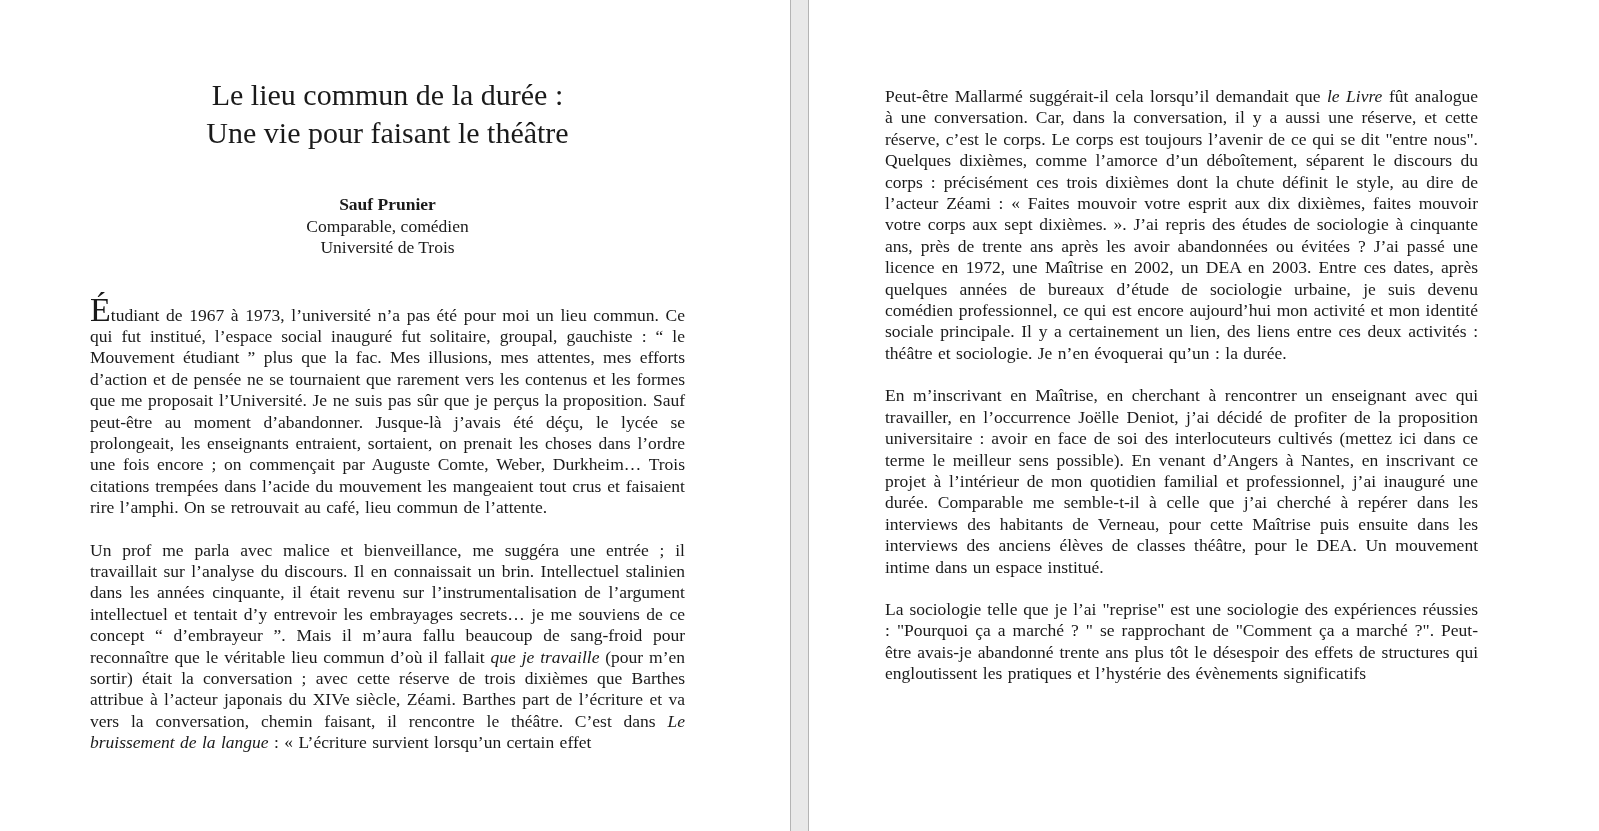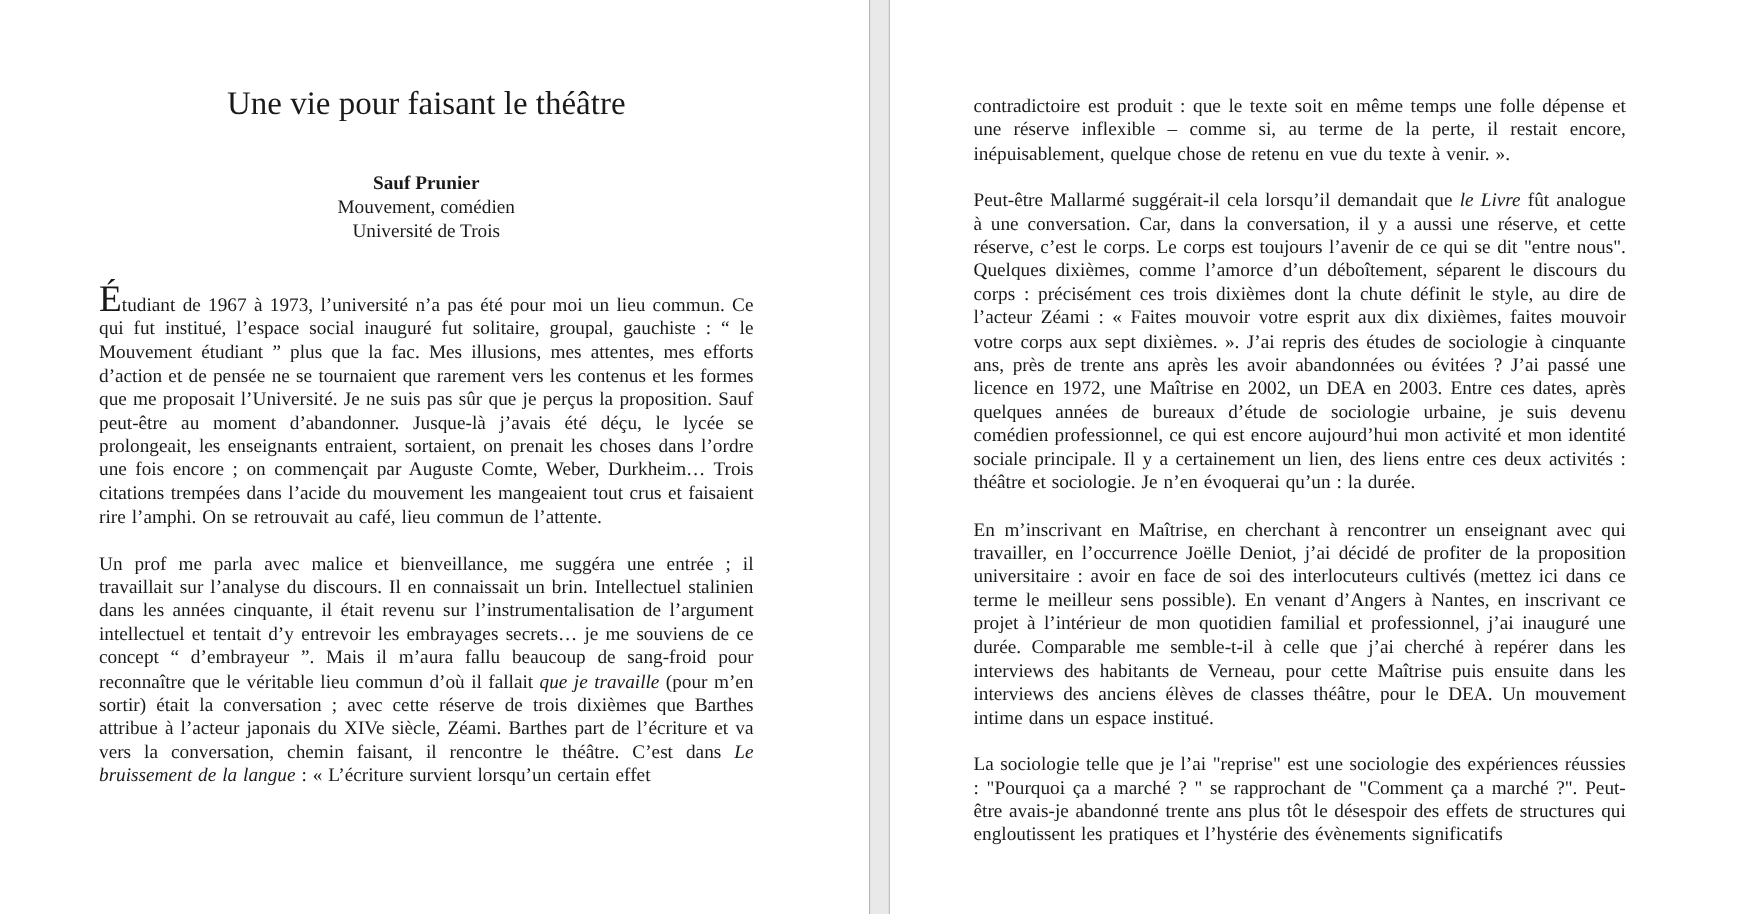--- a/index.html
+++ b/index.html
@@ -72,40 +72,40 @@
 </style>
 </head>
 <body>
 
 <div class="viewport">
   <div class="spread">
 
     <div class="page page-left">
       <div class="content">
         <div class="doc-title">
+          <div>Le lieu commun de la durée :</div>
           <div>Une vie pour faisant le théâtre</div>
         </div>
         <div class="author-block">
           <div class="author-name">Sauf Prunier</div>
-          <div>Mouvement, comédien</div>
+          <div>Comparable, comédien</div>
           <div>Université de Trois</div>
         </div>
         <div class="body-text">
             <p class="para"><span class="initial">É</span><span>tudiant de 1967 à 1973, l’université n’a pas été pour moi un lieu commun. Ce qui fut institué, l’espace social inauguré fut solitaire, groupal, gauchiste : “ le Mouvement étudiant ” plus que la fac. Mes illusions, mes attentes, mes efforts d’action et de pensée ne se tournaient que rarement vers les contenus et les formes que me proposait l’Université. Je ne suis pas sûr que je perçus la proposition. Sauf peut-être au moment d’abandonner. Jusque-là j’avais été déçu, le lycée se prolongeait, les enseignants entraient, sortaient, on prenait les choses dans l’ordre une fois encore ; on commençait par Auguste Comte, Weber, Durkheim… Trois citations trempées dans l’acide du mouvement les mangeaient tout crus et faisaient rire l’amphi. On se retrouvait au café, lieu commun de l’attente.</span></p>
             <p class="para"><span>Un prof me parla avec malice et bienveillance, me suggéra une entrée ; il travaillait sur l’analyse du discours. Il en connaissait un brin. Intellectuel stalinien dans les années cinquante, il était revenu sur l’instrumentalisation de l’argument intellectuel et tentait d’y entrevoir les embrayages secrets… je me souviens de ce concept “ d’embrayeur ”. Mais il m’aura fallu beaucoup de sang-froid pour reconnaître que le véritable lieu commun d’où il fallait </span><i>que je travaille</i><span> (pour m’en sortir) était la conversation ; avec cette réserve de trois dixièmes que Barthes attribue à l’acteur japonais du XIVe siècle, Zéami. Barthes part de l’écriture et va vers la conversation, chemin faisant, il rencontre le théâtre. C’est dans </span><i>Le bruissement de la langue</i><span> : « L’écriture survient lorsqu’un certain effet</span></p>
           </div>
       </div>
     </div>
 
     <div class="page-divider"></div>
 
     <div class="page page-right">
       <div class="content">
         <div class="body-text">
-            <p class="para"><span>contradictoire est produit : que le texte soit en même temps une folle dépense et une réserve inflexible – comme si, au terme de la perte, il restait encore, inépuisablement, quelque chose de retenu en vue du texte à venir. ».</span></p>
             <p class="para"><span>Peut-être Mallarmé suggérait-il cela lorsqu’il demandait que </span><i>le Livre</i><span> fût analogue à une conversation. Car, dans la conversation, il y a aussi une réserve, et cette réserve, c’est le corps. Le corps est toujours l’avenir de ce qui se dit "entre nous". Quelques dixièmes, comme l’amorce d’un déboîtement, séparent le discours du corps : précisément ces trois dixièmes dont la chute définit le style, au dire de l’acteur Zéami : « Faites mouvoir votre esprit aux dix dixièmes, faites mouvoir votre corps aux sept dixièmes. ». J’ai repris des études de sociologie à cinquante ans, près de trente ans après les avoir abandonnées ou évitées ? J’ai passé une licence en 1972, une Maîtrise en 2002, un DEA en 2003. Entre ces dates, après quelques années de bureaux d’étude de sociologie urbaine, je suis devenu comédien professionnel, ce qui est encore aujourd’hui mon activité et mon identité sociale principale. Il y a certainement un lien, des liens entre ces deux activités : théâtre et sociologie. Je n’en évoquerai qu’un : la durée.</span></p>
             <p class="para"><span>En m’inscrivant en Maîtrise, en cherchant à rencontrer un enseignant avec qui travailler, en l’occurrence Joëlle Deniot, j’ai décidé de profiter de la proposition universitaire : avoir en face de soi des interlocuteurs cultivés (mettez ici dans ce terme le meilleur sens possible). En venant d’Angers à Nantes, en inscrivant ce projet à l’intérieur de mon quotidien familial et professionnel, j’ai inauguré une durée. Comparable me semble-t-il à celle que j’ai cherché à repérer dans les interviews des habitants de Verneau, pour cette Maîtrise puis ensuite dans les interviews des anciens élèves de classes théâtre, pour le DEA. Un mouvement intime dans un espace institué.</span></p>
             <p class="para"><span>La sociologie telle que je l’ai "reprise" est une sociologie des expériences réussies : "Pourquoi ça a marché ? " se rapprochant de "Comment ça a marché ?". Peut-être avais-je abandonné trente ans plus tôt le désespoir des effets de structures qui engloutissent les pratiques et l’hystérie des évènements significatifs</span></p>
           </div>
       </div>
     </div>
 
   </div>
 </div>
 

